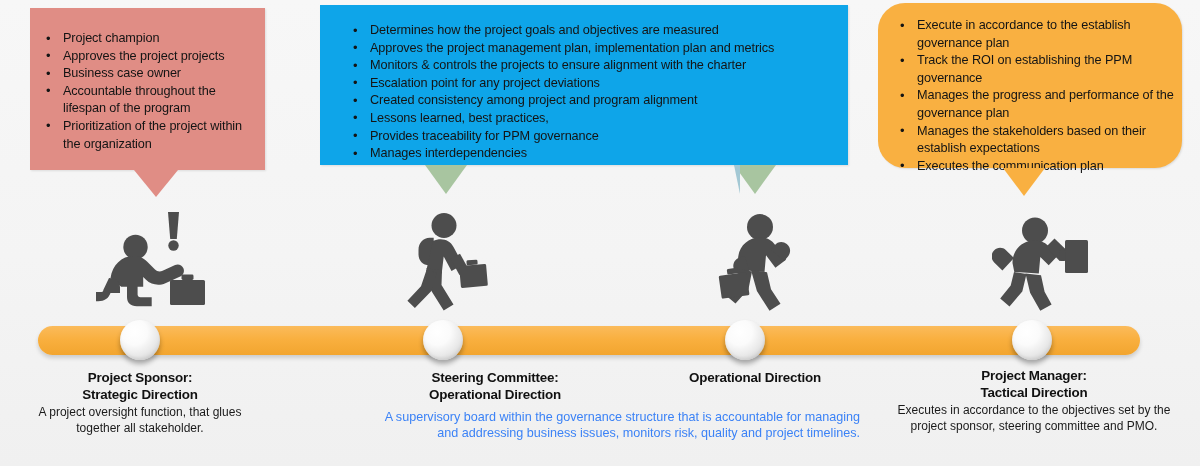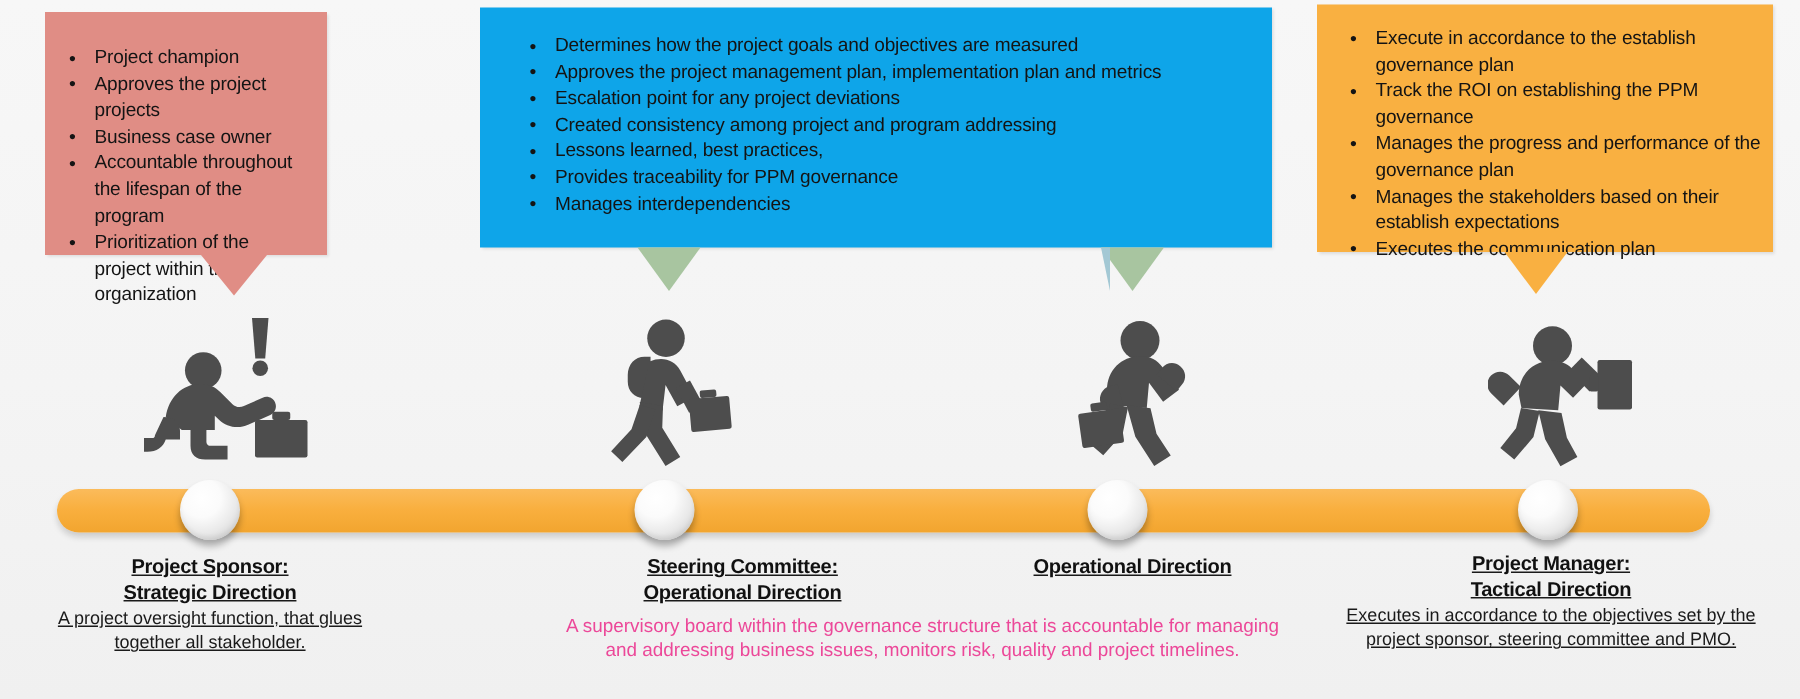--- a/index.html
+++ b/index.html
@@ -30,21 +30,21 @@
     color:#141414;
   }
   .callout li:before{
     content:"\2022";
     position:absolute;left:6px;top:-0.5px;
     font-size:13px;line-height:17.6px;
   }
   .tail{position:absolute;width:0;height:0;}
 
   
-  #box-sponsor{left:30px;top:8px;width:188px;height:162px;}
+  #box-sponsor{left:30px;top:8px;width:235px;height:162px;}
   #box-sponsor .body{background:#E08D85;padding:22px 12px 0 10px;}
   #box-sponsor .tail{left:104px;top:162px;
     border-left:22px solid transparent;border-right:22px solid transparent;
     border-top:27px solid #E08D85;}
 
   
   #box-steering{left:320px;top:5px;width:528px;height:160px;}
   #box-steering .body{background:#0ea5e9;padding:17px 10px 0 27px;}
   #box-steering .tail-a{left:105px;top:160px;
     border-left:21px solid transparent;border-right:21px solid transparent;
@@ -53,21 +53,21 @@
     border-left:21px solid transparent;border-right:21px solid transparent;
     border-top:29px solid #A8C5A0;}
   #box-steering .tail-b:after{
     content:"";position:absolute;left:-21px;top:-29px;width:0;height:0;
     border-left:6px solid transparent;border-right:0 solid transparent;
     border-top:29px solid #A3C8D4;
   }
 
   
   #box-manager{left:878px;top:3px;width:304px;height:165px;}
-  #box-manager .body{background:#F9B041;padding:14px 8px 0 16px;}
+  #box-manager .body{background:#F9B041;padding:14px 8px 0 16px;border-radius:27px;}
   #box-manager .tail{left:125px;top:165px;
     border-left:21px solid transparent;border-right:21px solid transparent;
     border-top:28px solid #F9B041;}
 
   
   .figure{position:absolute;}
   .figure svg{display:block;}
 
   
   #timeline-bar{
@@ -76,29 +76,29 @@
     border-radius:15px;
     box-shadow:0 3px 4px rgba(0,0,0,.16);
   }
   .node{
     position:absolute;width:40px;height:40px;border-radius:50%;
     background:radial-gradient(circle at 36% 30%,#ffffff 0%,#fbfbfb 34%,#e9e9e9 62%,#cfcfcf 86%,#b9b9b9 100%);
     box-shadow:0 4px 5px rgba(0,0,0,.30), inset 0 -2px 3px rgba(0,0,0,.06);
   }
 
   
-  .label{position:absolute;text-align:center;text-decoration:underline;}
+  .label{position:absolute;text-align:center;}
   .label .title{
     font-weight:bold;font-size:13.4px;line-height:16.5px;color:#111;
     letter-spacing:-0.2px;white-space:nowrap;
   }
   .label .desc{
     font-size:12px;line-height:16.4px;color:#1a1a1a;margin-top:1px;
   }
-  .wide-desc{position:absolute;text-align:center;font-size:12.6px;line-height:16.4px;color:#ec4899;}
+  .wide-desc{position:absolute;text-align:right;font-size:12.6px;line-height:16.4px;color:#3b82f6;}
 </style>
 </head>
 <body>
 
 <div class="stage">
 
   <div class="callout" id="box-sponsor">
     <div class="body">
       <ul>
         <li>Project champion</li>
@@ -109,22 +109,23 @@
       </ul>
     </div>
     <div class="tail"></div>
   </div>
 
   <div class="callout" id="box-steering">
     <div class="body">
       <ul>
         <li>Determines how the project goals and objectives are measured</li>
         <li>Approves the project management plan, implementation plan and metrics</li>
+        <li>Monitors &amp; controls the projects to ensure alignment with the charter</li>
         <li>Escalation point for any project deviations</li>
-        <li>Created consistency among project and program addressing</li>
+        <li>Created consistency among project and program alignment</li>
         <li>Lessons learned, best practices,</li>
         <li>Provides traceability  for PPM governance</li>
         <li>Manages interdependencies</li>
       </ul>
     </div>
     <div class="tail tail-a"></div>
     <div class="tail tail-b"></div>
   </div>
 
   <div class="callout" id="box-manager">

